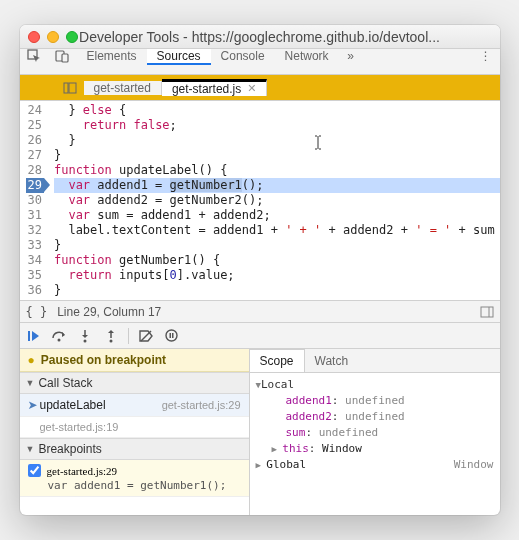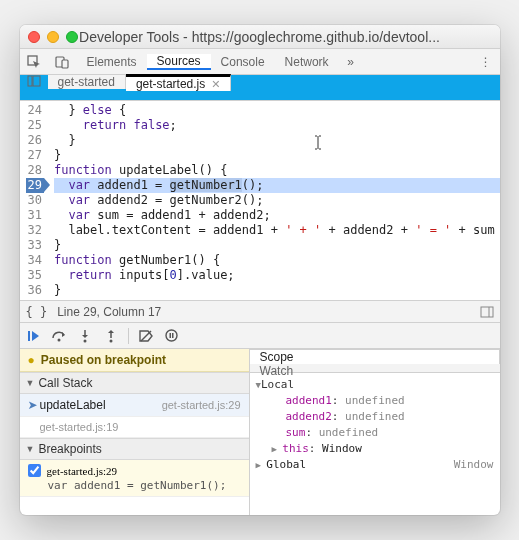--- a/index.html
+++ b/index.html
@@ -35,43 +35,43 @@
   .lights { display: flex; gap: 7px; }
   .light { width: 12px; height: 12px; border-radius: 50%; }
   .light.red { background:#ff5f57; border:1px solid #e33e32;}
   .light.yellow { background:#febc2e; border:1px solid #e1a116;}
   .light.green { background:#28c840; border:1px solid #17a82e;}
   .title { position:absolute; left:0; right:0; text-align:center; color:#4a4a4a; font-size:14px; pointer-events:none;}
   .toolbar {
     height: 26px;
     border-bottom: 1px solid #d0d0d0;
     display: flex;
-    align-items: center;
+    align-items: flex-start;
     background: #f3f3f3;
   }
   .toolbar .iconbtn {
     width: 28px;
     display:flex; align-items:center; justify-content:center;
     color:#666;
   }
   .toolbar .sep { width:1px; background:#d0d0d0; margin:4px 0;}
   .toolbar .tab {
     padding: 0 10px;
     display:flex; align-items:center;
     color:#666;
     cursor:default;
   }
   .toolbar .tab.active { color:#222; border-bottom:2px solid #1a73e8; background:#fff;}
   .toolbar .more { flex:0 0 auto; width:24px; display:flex;align-items:center;justify-content:center;color:#666;}
   .toolbar .spacer { flex:1;}
   .filetabs {
     height: 26px;
-    background:#0ea5e9;
+    background:#eab308;
     border-bottom:1px solid #d0d0d0;
-    display:flex; align-items:flex-start;
+    display:flex; align-items:center;padding-left:36px;
   }
   .filetabs .iconbtn { width:28px; display:flex;align-items:center;justify-content:center;color:#666;}
   .filetabs .ftab {
     padding:0 10px;
     display:flex; align-items:center; gap:6px;
     border-right:1px solid #d0d0d0;
     color:#666;
     background:#f3f3f3;
   }
   .filetabs .ftab.active { background:#fff; color:#222; border-top:3px solid #000000; margin-top:-1px;}
@@ -104,21 +104,21 @@
     content:"";
     position:absolute; right:-6px; top:0;
     border-top:7.5px solid transparent;
     border-bottom:7.5px solid transparent;
     border-left:6px solid #4d7ebb;
   }
   .code { padding:2px 0 2px 6px; flex:1; position:relative; overflow:hidden;}
   .code .line { height:15px; line-height:15px; white-space:pre;}
   .code .hl { background:#c4dbff;}
   .code .sel { background:#b1c9ee;}
-  .kw { color:#4c1d95;}
+  .kw { color:#be185d;}
   .fn { color:#222;}
   .num,.id { color:#1e1ea8;}
   .str { color:#c41a16;}
   .op,.plain { color:#222;}
   .cursor {
     position:absolute;
     width:10px; height:15px;
     color:#333;
     pointer-events:none;
   }
@@ -184,21 +184,20 @@
   .stackrow .loc { color:#999; font-size:11px;}
   .bprow { background:#fefbe6; flex-direction:column; align-items:stretch; gap:2px; font-family:Menlo,monospace; font-size:11px;}
   .bprow .top { display:flex; align-items:center; gap:6px; font-family:-apple-system;}
   .bprow input[type=checkbox]{accent-color:#3b82f6;}
   .bprow .code-snip { color:#555; padding-left:20px;}
   .righttabs {
     height:24px;
     border-bottom:1px solid #d0d0d0;
     display:flex; align-items:stretch;
     background:#f3f3f3;
-    flex-direction:column;
   }
   .righttabs .rtab {
     padding:0 10px; display:flex;align-items:center; color:#666;
   }
   .righttabs .rtab.active { background:#fff; color:#222; border-top:1px solid #d0d0d0; border-right:1px solid #d0d0d0;}
   .scope {
     padding:4px 6px;
     font-family: Menlo, monospace;
     font-size:11px;
     line-height:16px;

